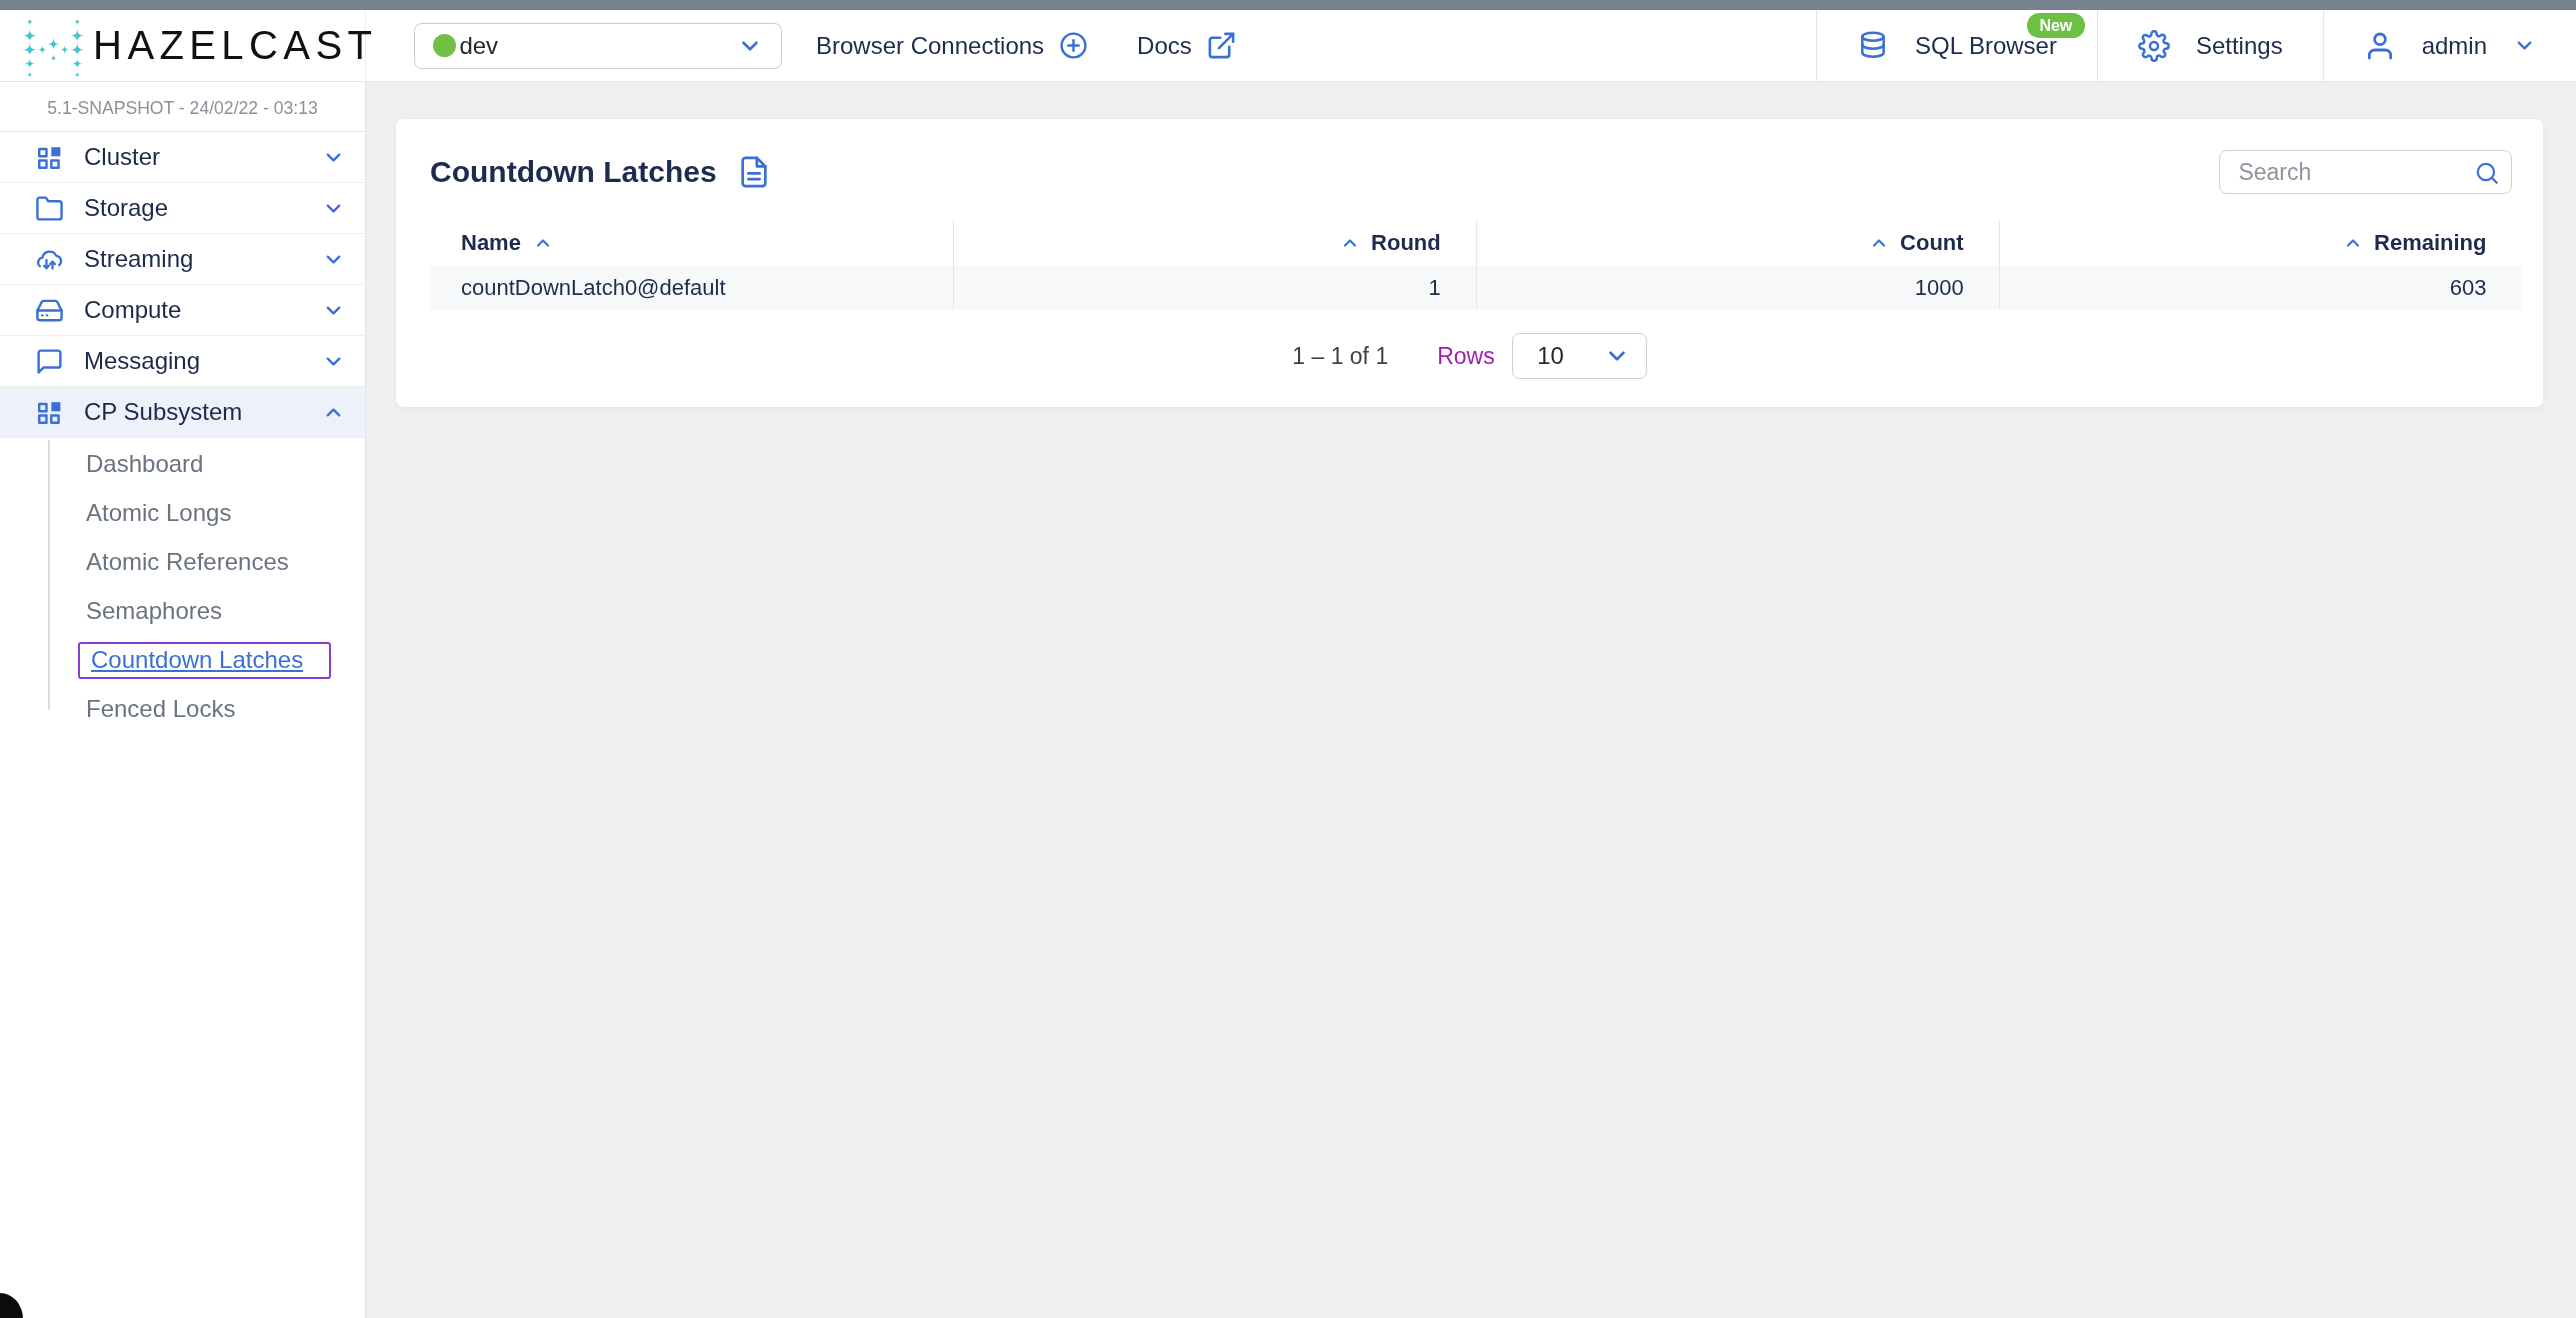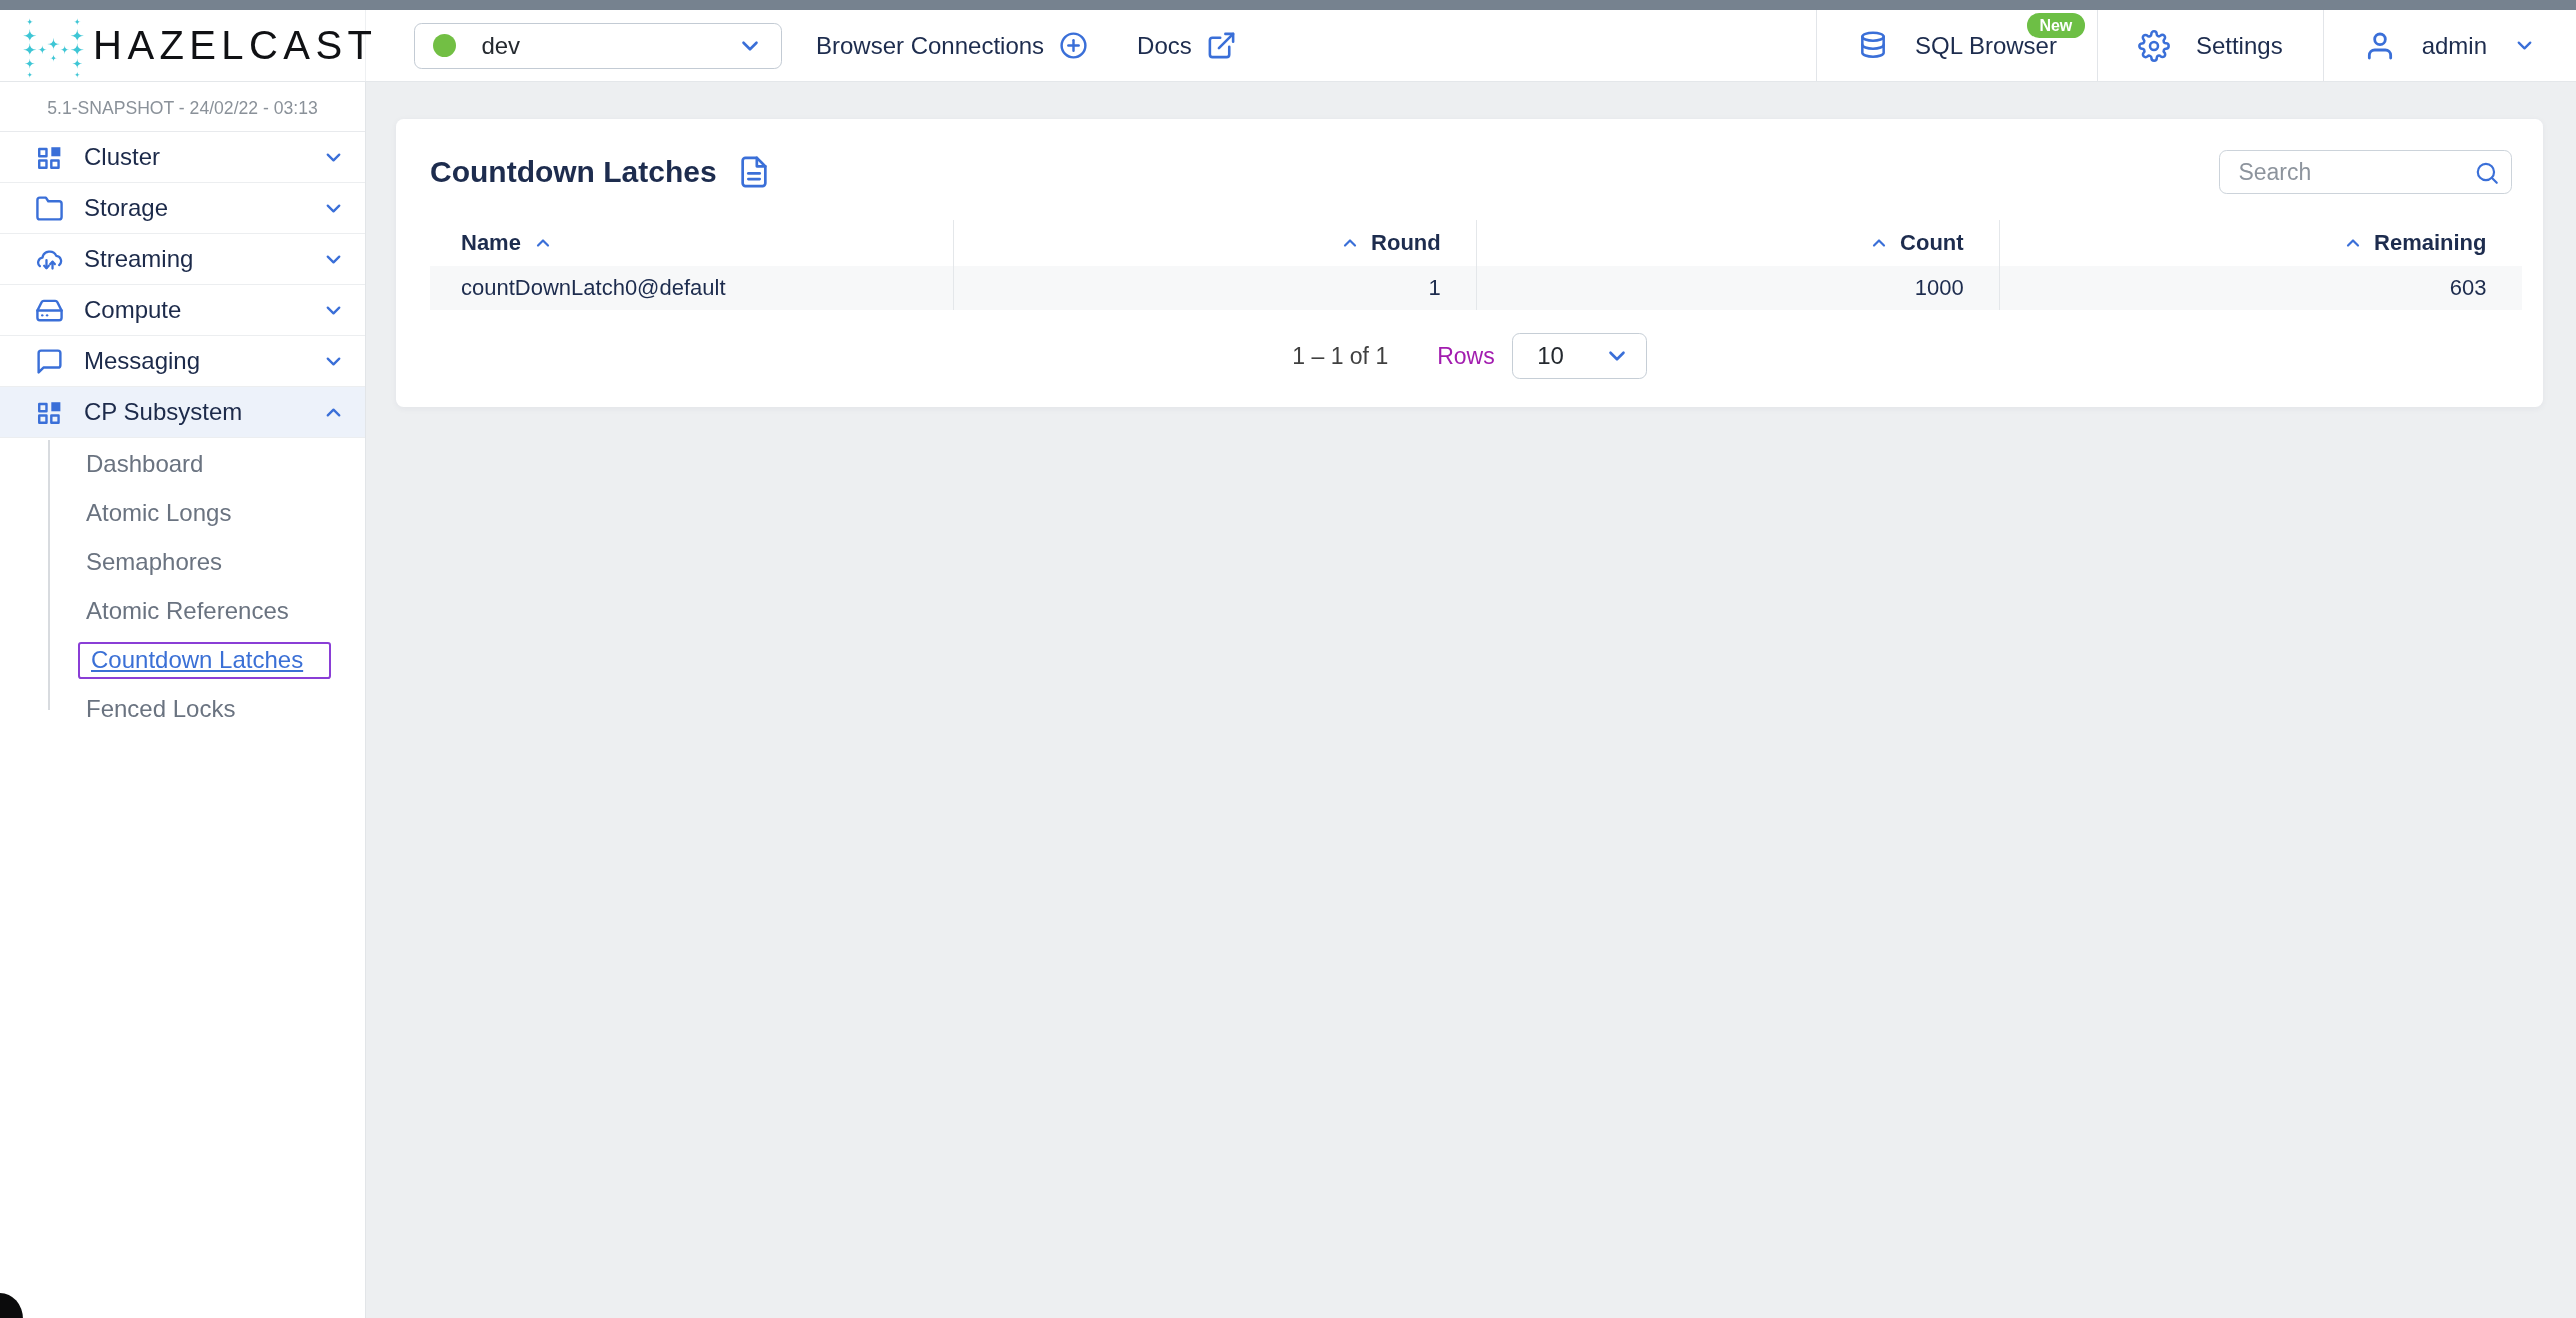--- a/index.html
+++ b/index.html
@@ -19,21 +19,21 @@
     border-bottom:1.5px solid #E4E7EA;position:relative;}
   .logo-sec{width:366px;height:100%;display:flex;align-items:center;
     padding-left:20px;box-sizing:border-box;border-right:1.5px solid #EEF0F2;flex:none;}
   .logo-mark{width:67px;height:67px;flex:none;}
   .logo-text{font-size:40px;letter-spacing:5.4px;font-weight:500;color:#101114;margin-left:6.1px;white-space:nowrap;}
 
   .cluster-select{margin-left:48px;width:368px;height:46px;border:1.5px solid #C3CBD4;
     border-radius:7.7px;display:flex;align-items:center;padding:0 18.4px;box-sizing:border-box;
     background:#fff;cursor:pointer;flex:none;}
   .cluster-dot{width:23px;height:23px;border-radius:50%;background:#72BF44;flex:none;}
-  .cluster-val{margin-left:25px;font-size:24px;color:#24292F;}
+  .cluster-val{margin-left:3px;font-size:24px;color:#24292F;}
   .cluster-select .chev{margin-left:auto;width:26px;height:26px;}
 
   .nav-link{display:flex;align-items:center;gap:14px;font-size:24px;font-weight:500;
     color:#1D2C4E;cursor:pointer;white-space:nowrap;}
   .nav-cc{margin-left:34px;}
   .nav-docs{margin-left:48px;}
   .nav-link svg{width:31px;height:31px;}
 
   .header-right{margin-left:auto;display:flex;height:100%;}
   .hdr-item{display:flex;align-items:center;gap:26px;padding:0 40px;
@@ -316,24 +316,24 @@
 
     <div class="submenu">
       <div class="guide"></div>
       <div class="sub-item">
         <span>Dashboard</span>
       </div>
       <div class="sub-item">
         <span>Atomic Longs</span>
       </div>
       <div class="sub-item">
+        <span>Atomic References</span>
+      </div>
+      <div class="sub-item">
         <span>Semaphores</span>
-      </div>
-      <div class="sub-item">
-        <span>Atomic References</span>
       </div>
       <div class="sub-item">
         <span class="active-wrap">
           <span class="active-link">Countdown Latches</span>
         </span>
       </div>
       <div class="sub-item">
         <span>Fenced Locks</span>
       </div>
     </div>

